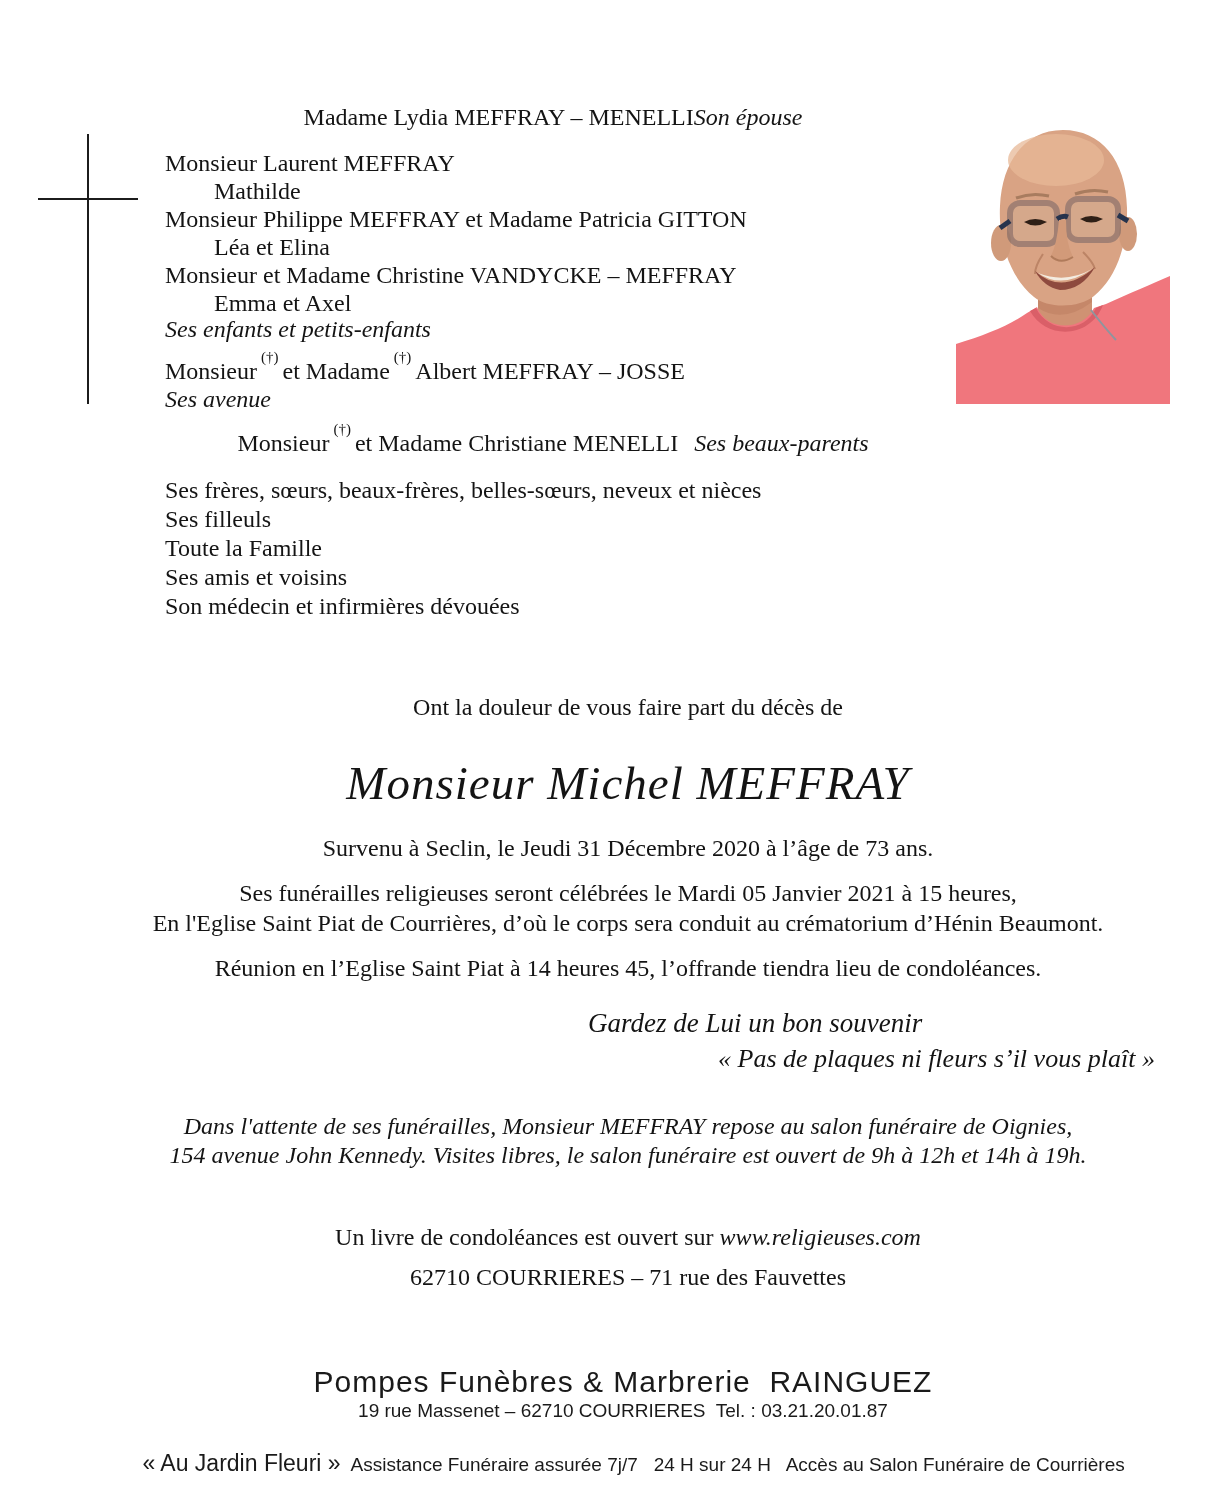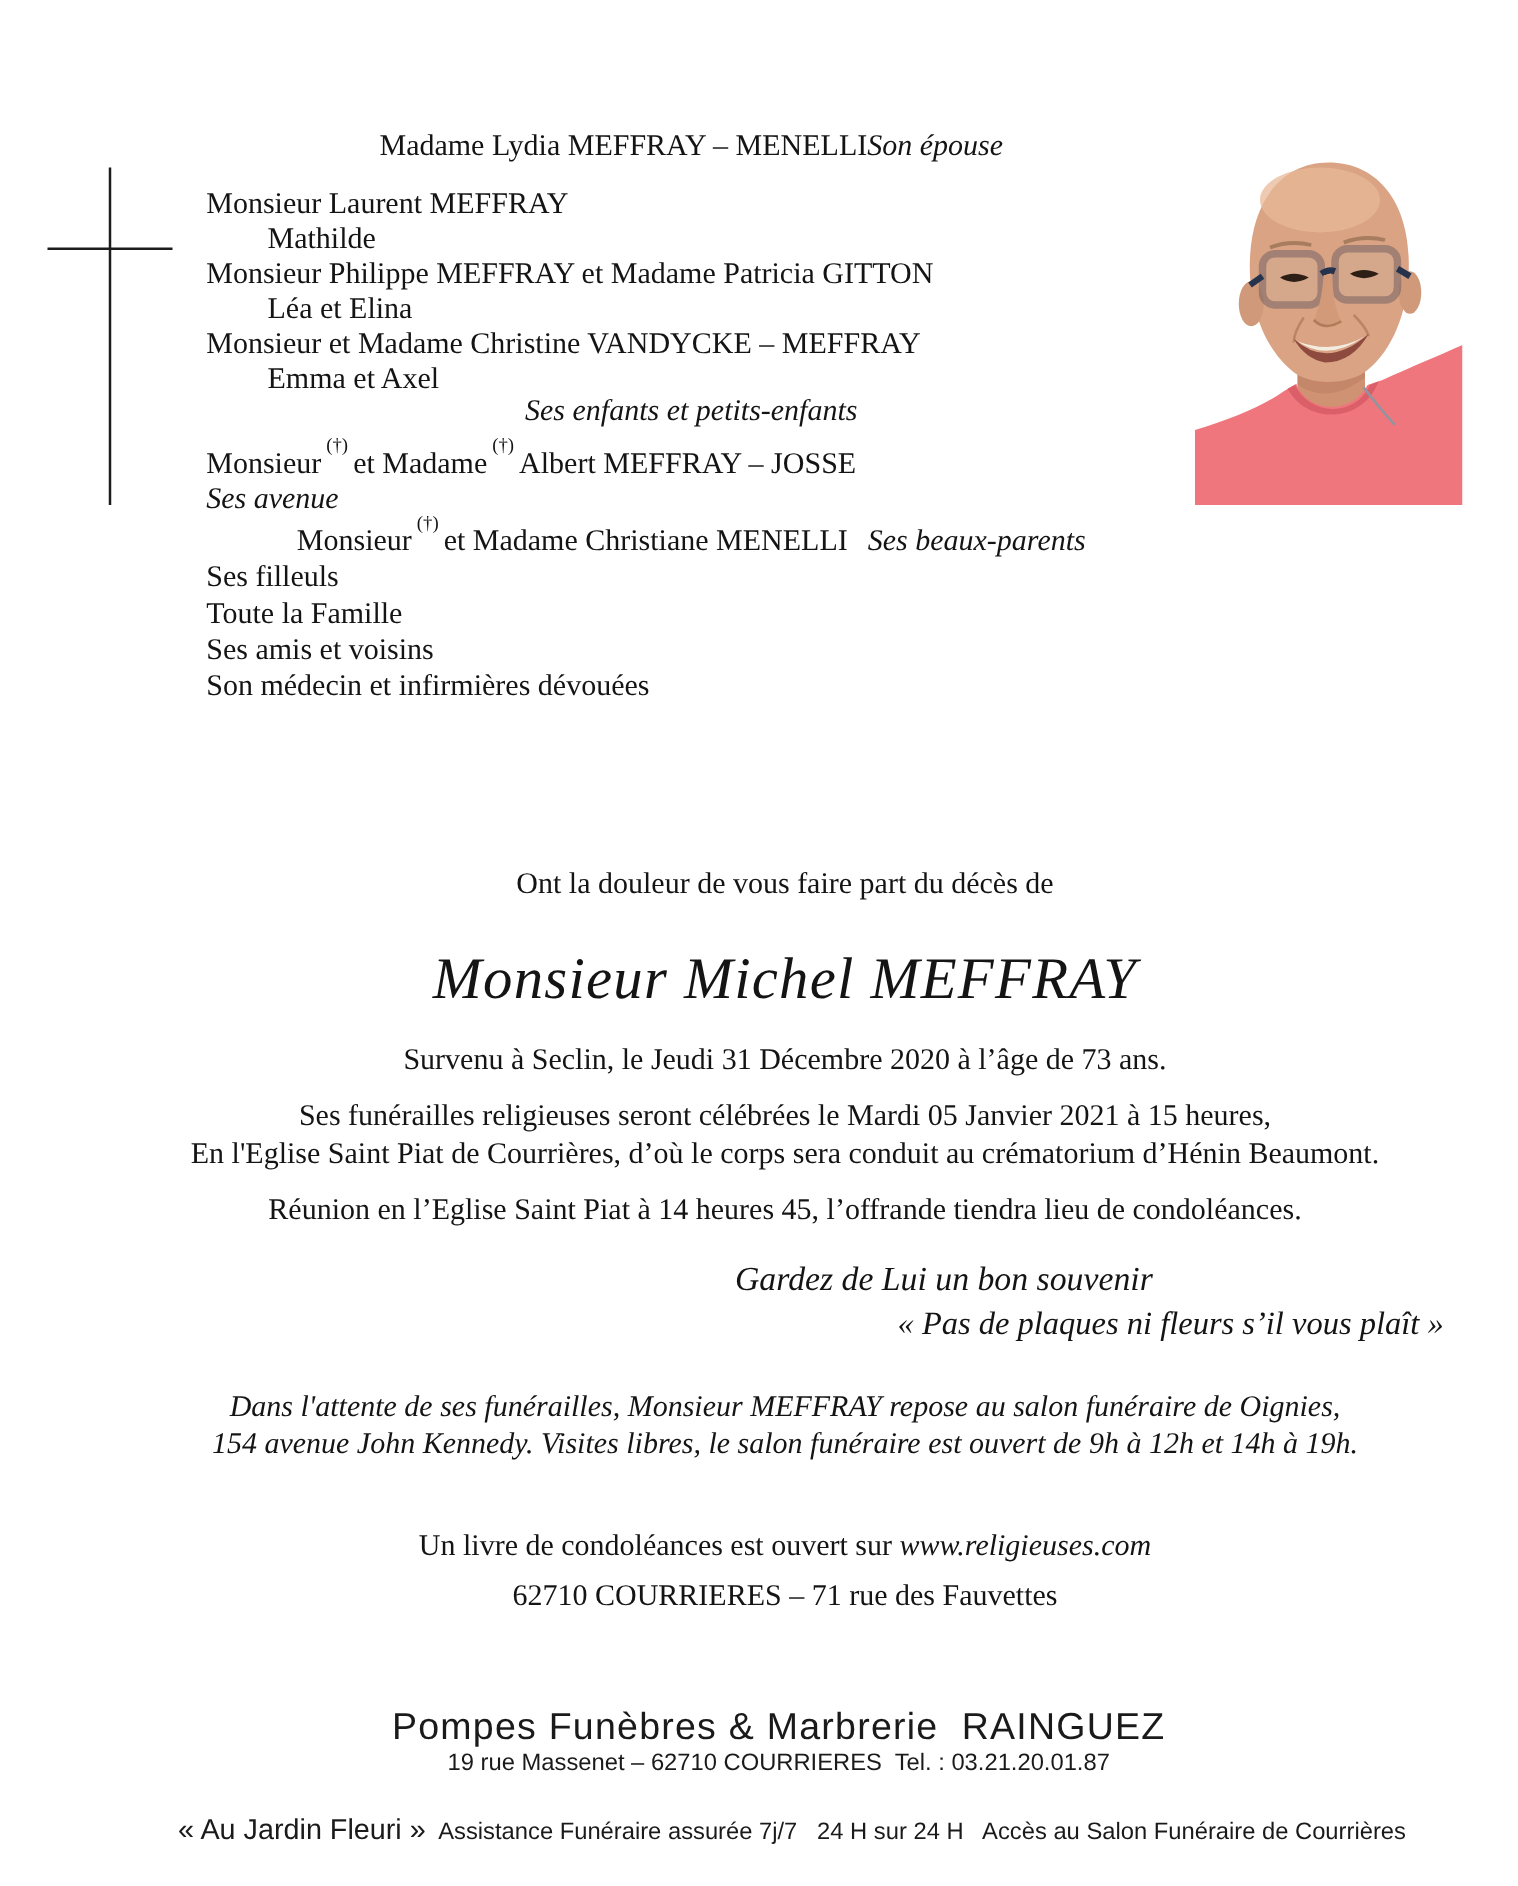--- a/index.html
+++ b/index.html
@@ -20,25 +20,25 @@
   
   .portrait { position:absolute; left:956px; top:116px; width:214px; height:288px; }
 
   
   .family {
     position:absolute; left:165px; top:103px; width:776px;
     font-size:24px; line-height:28px;
   }
   .row { display:flex; justify-content:center; align-items:baseline; }
   .relation { font-style:italic; white-space:nowrap; }
-  .rel-right { text-align:center; font-style:italic; margin-top:-2px; }
+  .rel-right { text-align:left; font-style:italic; margin-top:-2px; }
   .spouse-row { margin-bottom:18px; }
   .indent { padding-left:49px; }
   .parents-row { margin-top:14px;flex-direction:column; }
-  .inlaws-row { margin-top:6px;gap:16px; }
+  .inlaws-row { margin-top:16px;gap:16px; }
   .other-line { margin-top:1px; }
   .other-first { margin-top:19px; }
   sup.dagger { font-size:15px; position:relative; top:-8px; margin:0 4px; line-height:0; }
 
   
   .announce {
     position:absolute; left:34px; top:693px; width:1188px;
     text-align:center; font-size:24px; line-height:28px;
   }
   .deceased-name { font-size:47px; font-style:italic; line-height:58px; margin-top:33px; letter-spacing:1px; }
@@ -159,20 +159,21 @@
     <span class="relation">Ses avenue</span>
   </div>
 
   <div class="row inlaws-row">
     <span>
       <span>Monsieur</span><sup class="dagger">(†)</sup><span>et Madame Christiane MENELLI</span>
     </span>
     <span class="relation">Ses beaux-parents</span>
   </div>
 
+  <div class="other-line other-first">Ses frères, sœurs, beaux-frères, belles-sœurs, neveux et nièces</div>
   <div class="other-line">Ses filleuls</div>
   <div class="other-line">Toute la Famille</div>
   <div class="other-line">Ses amis et voisins</div>
   <div class="other-line">Son médecin et infirmières dévouées</div>
 </div>
 
 <div class="announce">
   <div>Ont la douleur de vous faire part du décès de</div>
   <div class="deceased-name">Monsieur Michel MEFFRAY</div>
   <div class="survenu">Survenu à Seclin, le Jeudi 31 Décembre 2020 à l’âge de 73 ans.</div>

